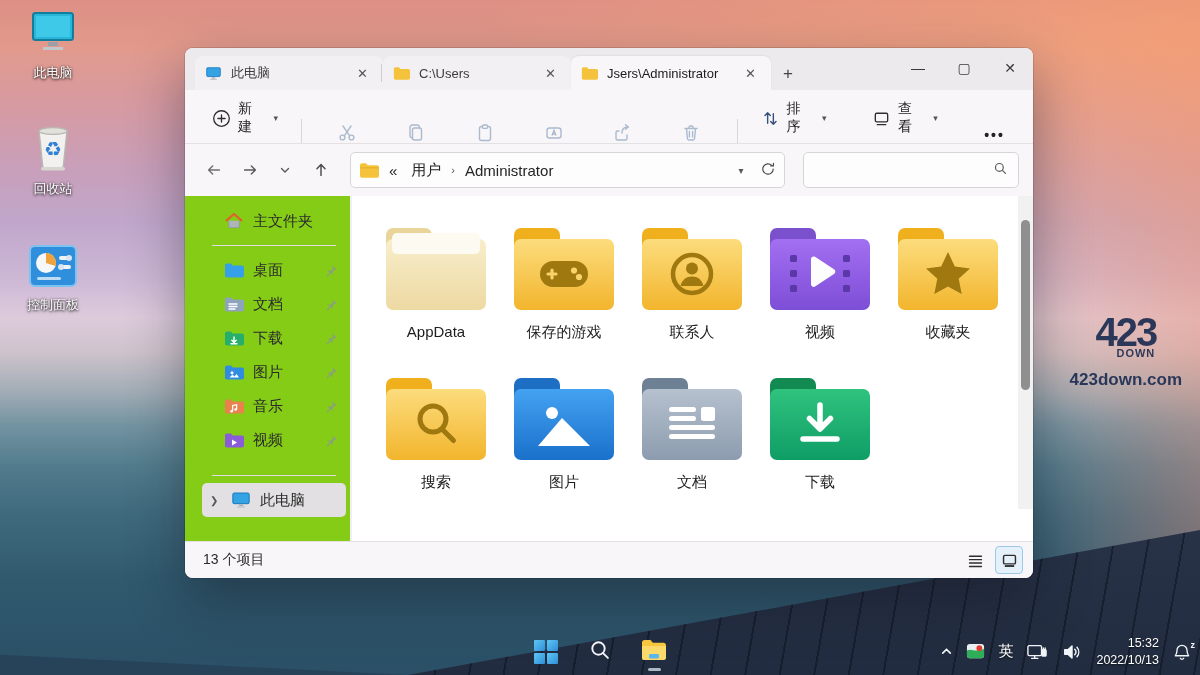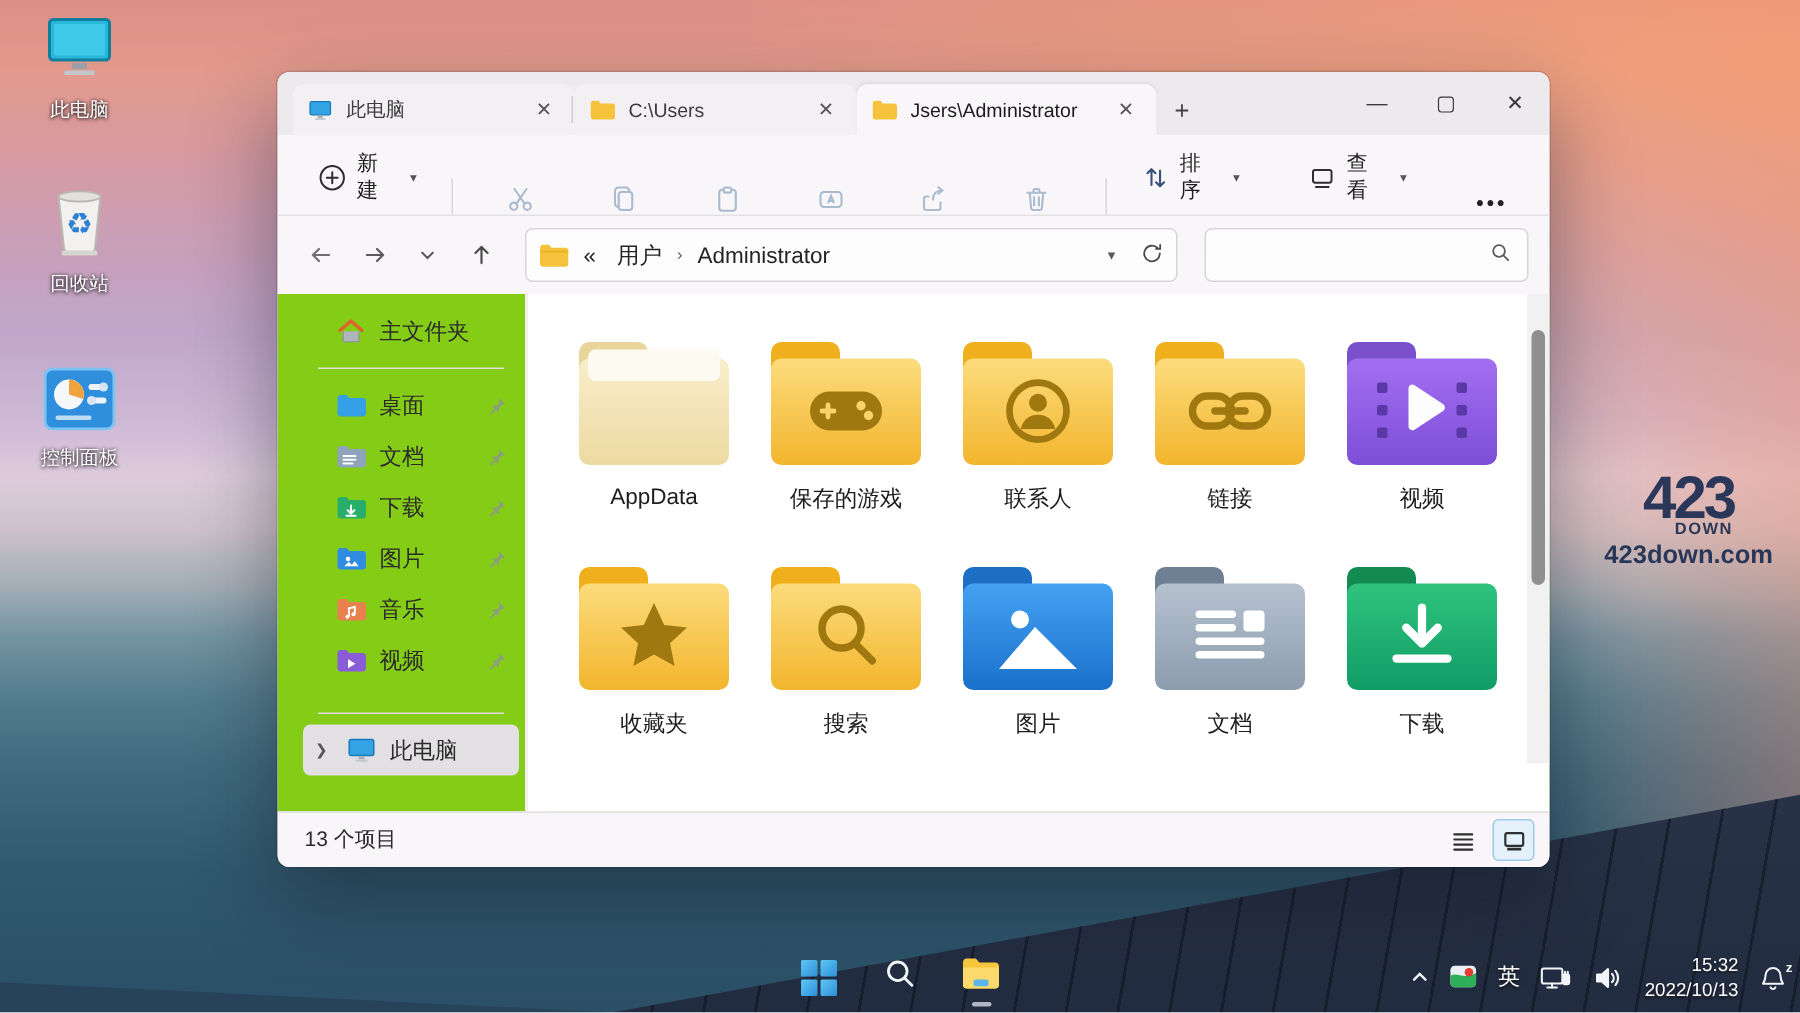--- a/index.html
+++ b/index.html
@@ -34,21 +34,21 @@
   .desktop-icons { position:absolute; left:8px; top:8px; width:90px; display:flex; flex-direction:column; gap:42px; }
   .desktop-icon { display:flex; flex-direction:column; align-items:center; gap:4px; cursor:default; }
   .desktop-icon .glyph { width:52px; height:52px; display:flex; align-items:center; justify-content:center; }
   .desktop-icon .lbl { color:#fff; font-size:13px; text-shadow:0 1px 3px rgba(0,0,0,.9), 0 0 2px rgba(0,0,0,.6); }
 
   
   .watermark { position:absolute; right:18px; top:312px; text-align:center; color:#1c2d52; opacity:.92; line-height:1; }
   .watermark .row1 { font-size:40px; font-weight:800; letter-spacing:-2px; display:flex; align-items:flex-start; justify-content:center; }
   .watermark .row1 .sub { display:flex; flex-direction:column; align-items:center; }
   .watermark .row1 .down { font-size:11px; font-weight:800; letter-spacing:1px; margin-top:-4px;text-align:center; }
-  .watermark .row2 { font-size:17px; font-weight:800; margin-top:2px; }
+  .watermark .row2 { font-size:17px; font-weight:800; margin-top:12px; }
 
   
   .window {
     position:absolute; left:185px; top:48px; width:848px; height:530px;
     background:#f8f6f8; border-radius:8px; overflow:hidden;
     box-shadow:0 22px 55px rgba(20,20,30,.42), 0 0 0 1px rgba(0,0,0,.12);
     font-size:14px; color:#1b1b1b;
   }
 
   
@@ -521,34 +521,20 @@
                   <circle cx="22" cy="16.5" r="6" fill="#9f7810"></circle>
                   <path d="M10.5 34c1.5-6.5 6-9.5 11.5-9.5s10 3 11.5 9.5" fill="#9f7810"></path>
                 </svg>
               </span>
 
     </div>
     <span class="flabel">联系人</span>
           </div>
           <div class="file-item">
     <div class="folder">
-      <span class="ftab" style="background:#f0b01e"></span>
-      <span class="fbody" style="background:linear-gradient(180deg, #fcdc7d, #f2b52d)">
-                <svg width="56" height="30" viewBox="0 0 56 30">
-                  <rect x="3" y="5" width="26" height="20" rx="10" fill="none" stroke="#9f7810" stroke-width="5"></rect>
-                  <rect x="27" y="5" width="26" height="20" rx="10" fill="none" stroke="#9f7810" stroke-width="5"></rect>
-                  <path d="M18 15h20" stroke="#9f7810" stroke-width="5" stroke-linecap="round"></path>
-                </svg>
-              </span>
-
-    </div>
-    <span class="flabel">链接</span>
-          </div>
-          <div class="file-item">
-    <div class="folder">
       <span class="ftab" style="background:#7a50cc"></span>
       <span class="fbody" style="background:linear-gradient(180deg, #a36ff2, #7d4ed6)">
                 <svg width="72" height="46" viewBox="0 0 72 46">
                   <rect x="6" y="4" width="7" height="7" rx="1.5" fill="#5b38a8"></rect>
                   <rect x="6" y="19" width="7" height="7" rx="1.5" fill="#5b38a8"></rect>
                   <rect x="6" y="34" width="7" height="7" rx="1.5" fill="#5b38a8"></rect>
                   <rect x="59" y="4" width="7" height="7" rx="1.5" fill="#5b38a8"></rect>
                   <rect x="59" y="19" width="7" height="7" rx="1.5" fill="#5b38a8"></rect>
                   <rect x="59" y="34" width="7" height="7" rx="1.5" fill="#5b38a8"></rect>
                   <path d="M27 8c0-2 2.2-3.3 4-2.2l19 12.5c1.7 1.1 1.7 3.6 0 4.7L31 35.5c-1.8 1.1-4-.2-4-2.2z" fill="#fdfdfd"></path>

